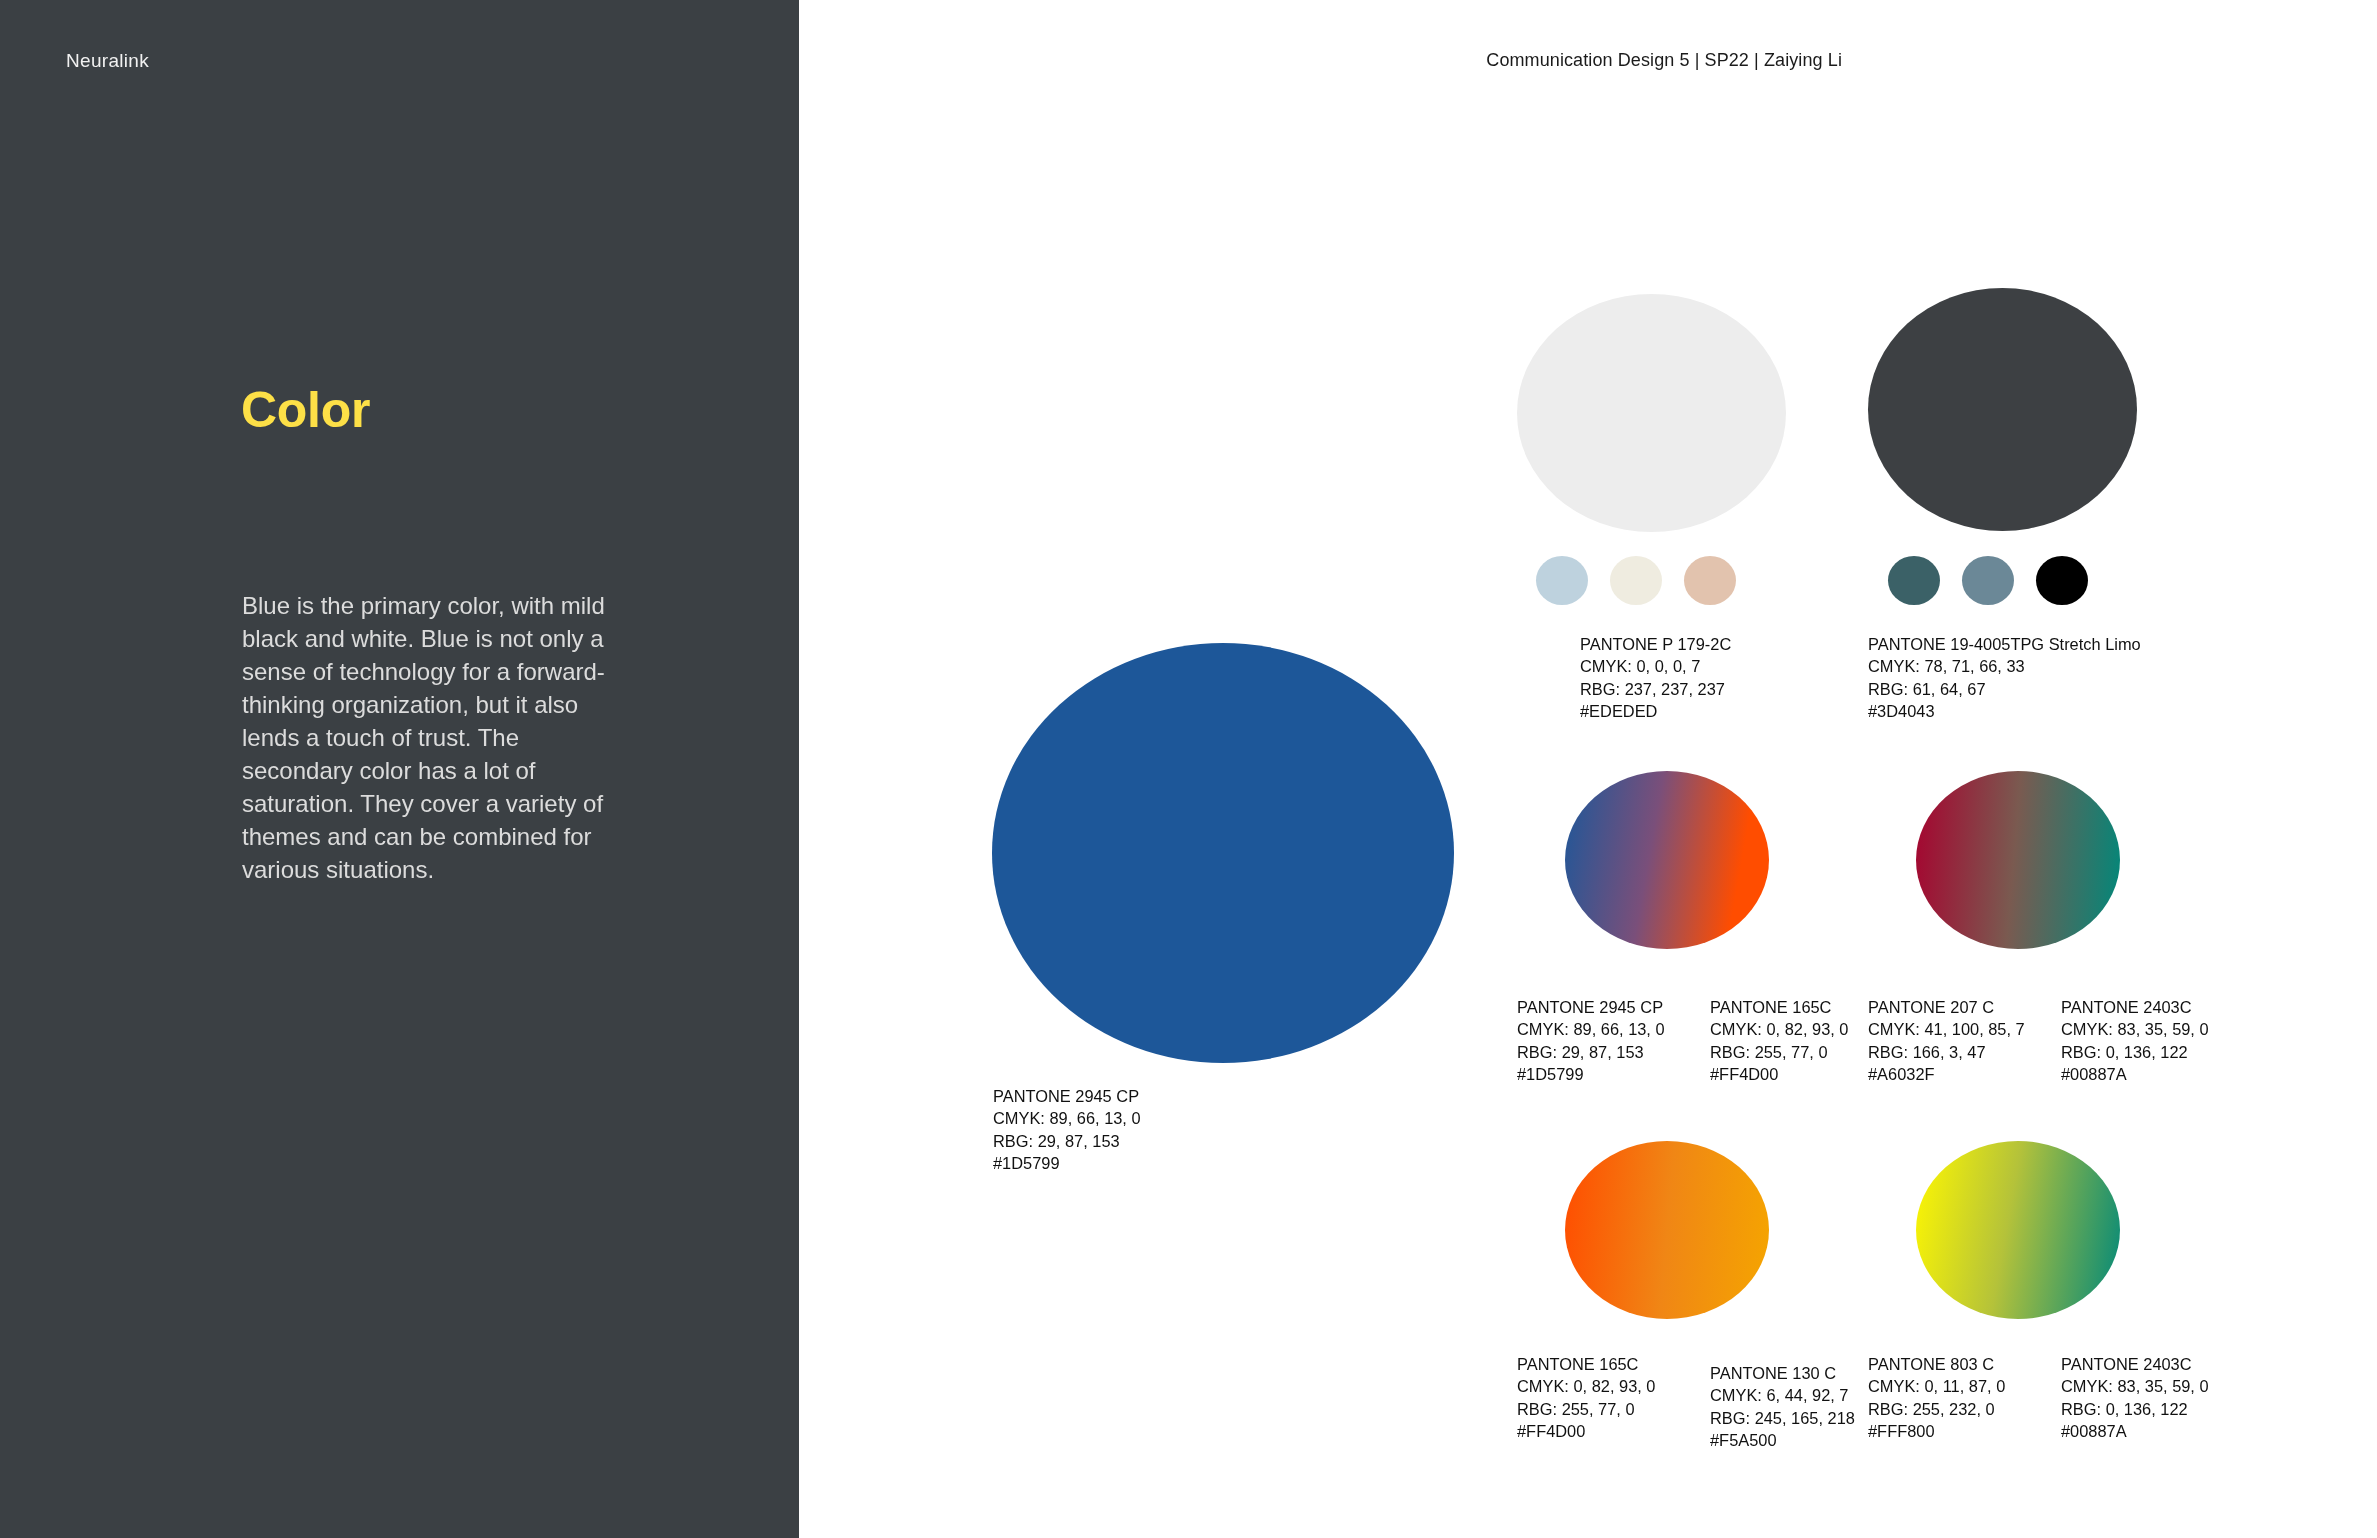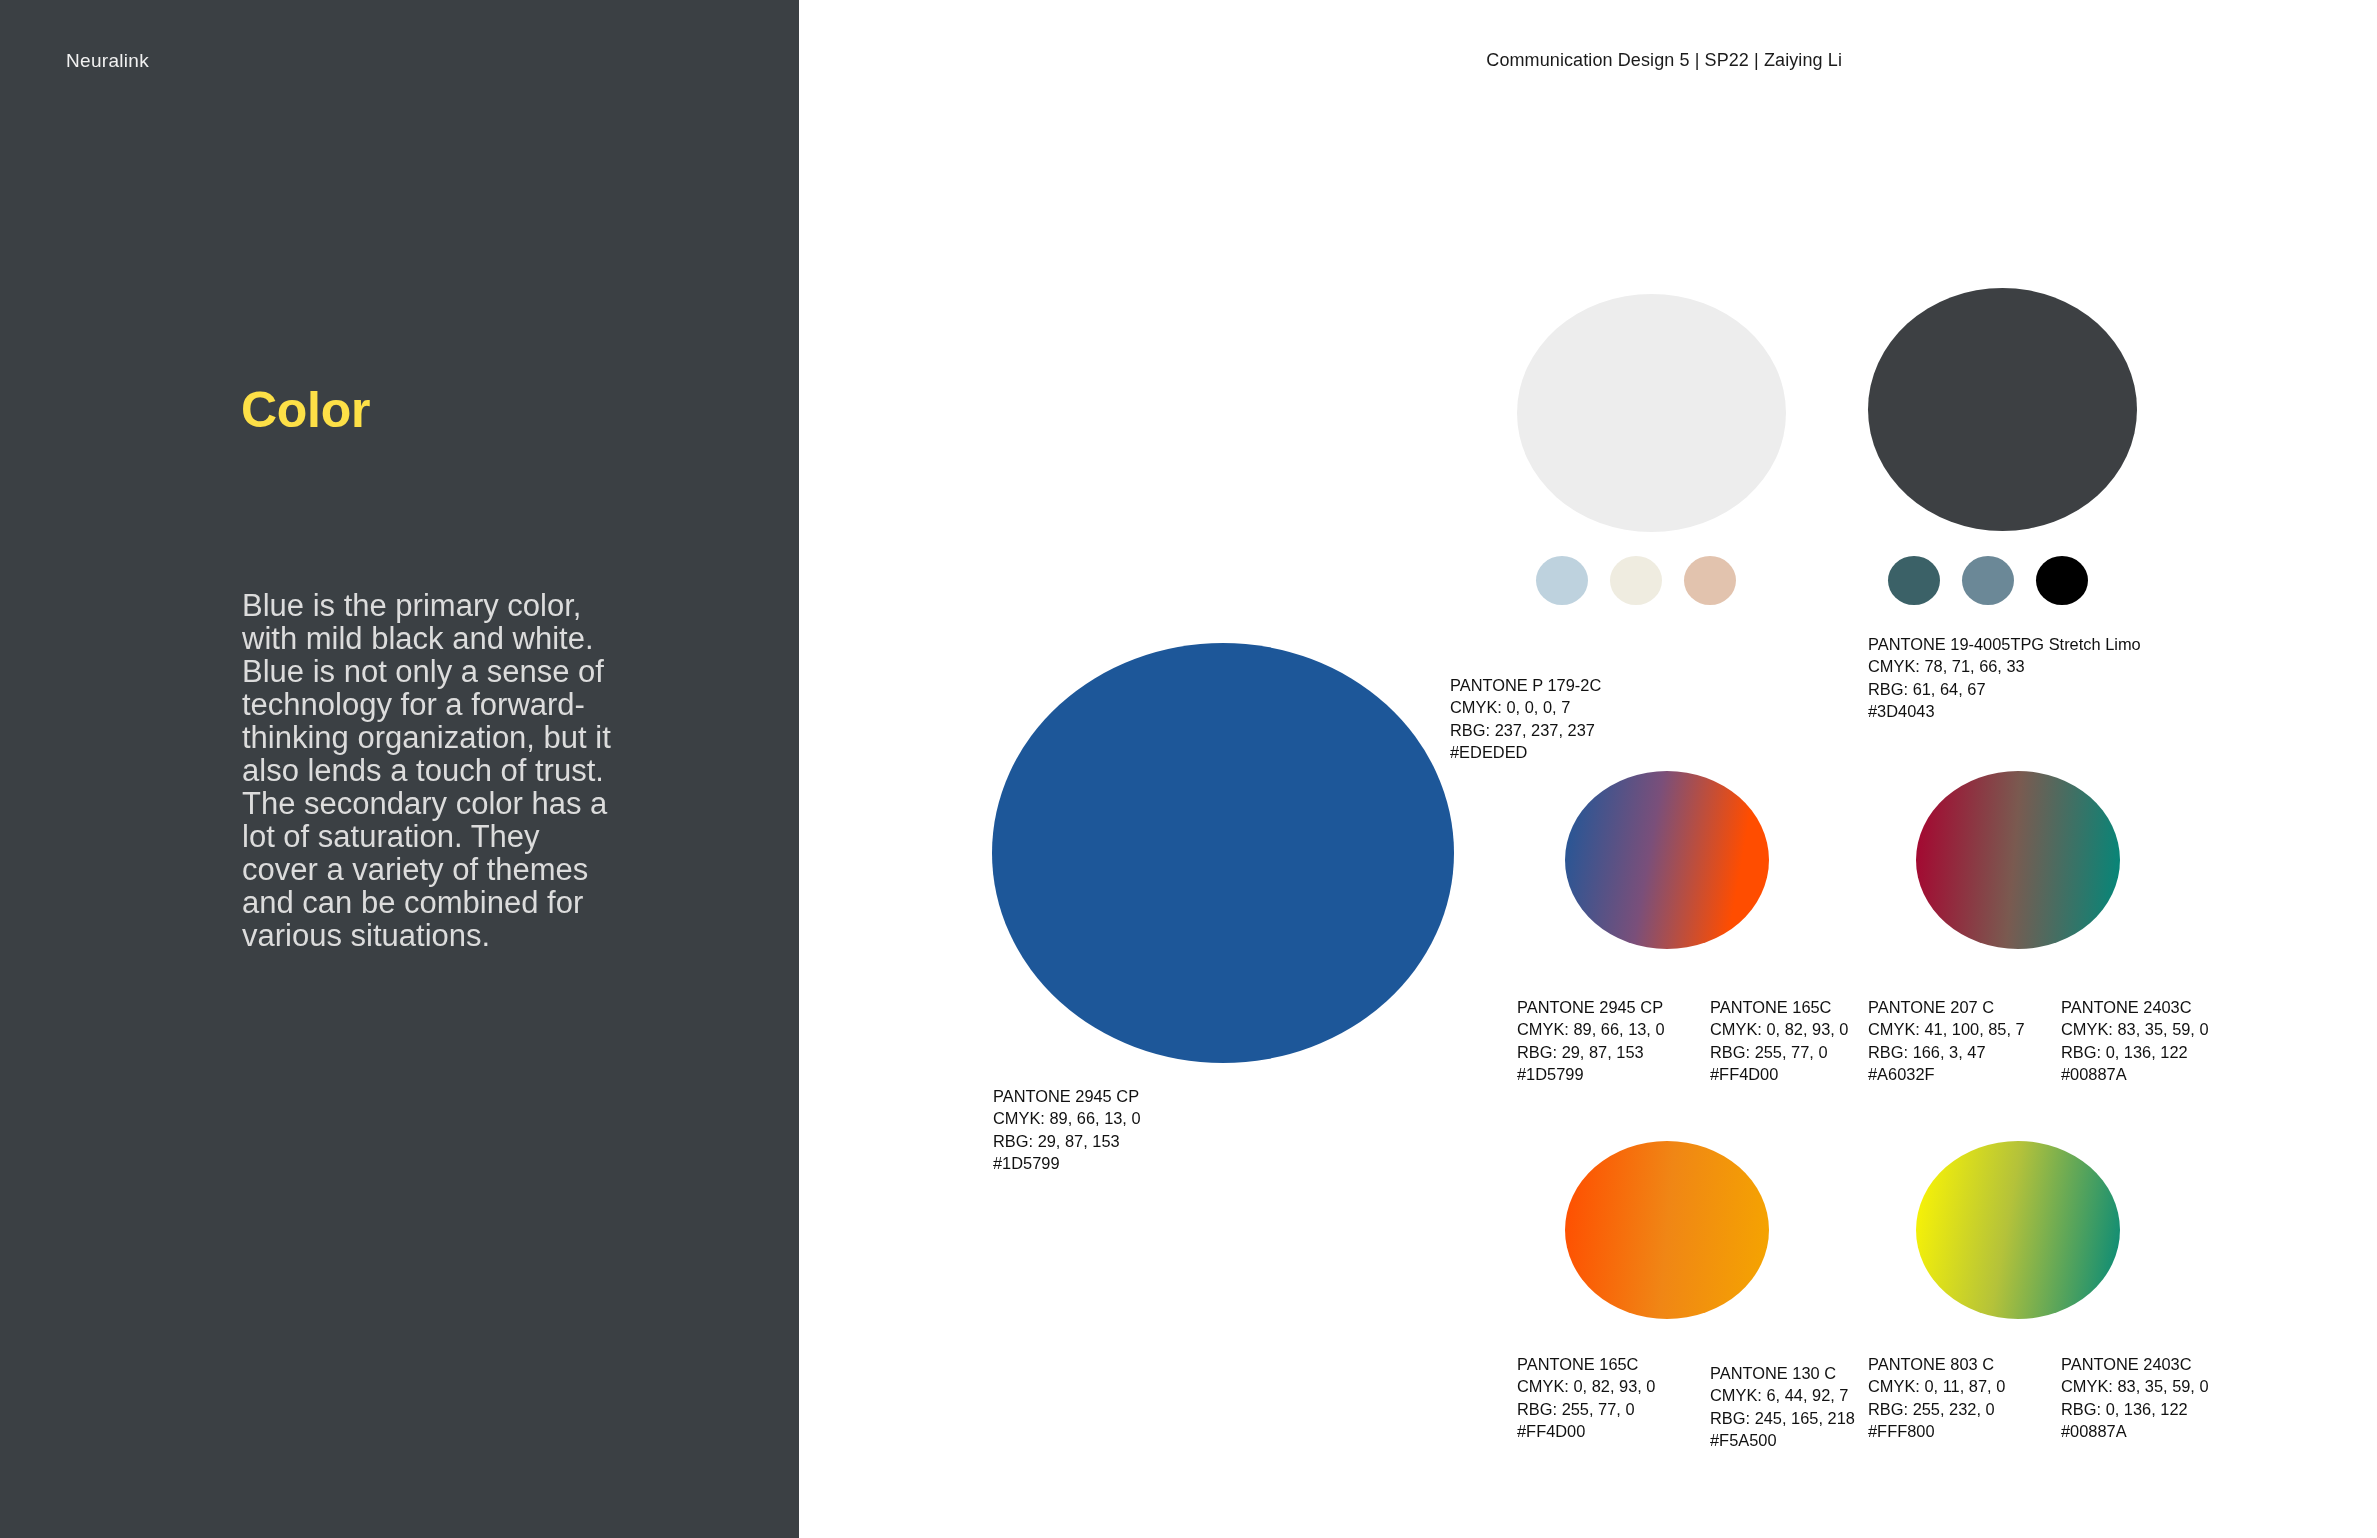--- a/index.html
+++ b/index.html
@@ -49,21 +49,21 @@
     font-weight: 700;
     letter-spacing: -0.3px;
     color: #fde047;
     white-space: nowrap;
   }
   .body-copy {
     position: absolute;
     left: 242px;
     top: 589px;
     width: 371px;
-    font-size: 31px;
+    font-size: 24px;
     line-height: 33px;
     color: #dcdcdc;
     font-weight: 400;
   }
 
   
   .header-meta {
     position: absolute;
     right: 62px;
     top: 50px;
@@ -111,21 +111,21 @@
   .sw-grad { width: 204px; height: 178px; }
   .grad-1 { left: 1565px; top: 771px;
             background: linear-gradient(100deg, #1d5799 0%, #7a4f7a 42%, #ff4d00 82%); }
   .grad-2 { left: 1916px; top: 771px;
             background: linear-gradient(95deg, #a6032f 0%, #7a5a50 48%, #00887a 100%); }
   .grad-3 { left: 1565px; top: 1141px;
             background: linear-gradient(95deg, #ff4d00 0%, #f08615 50%, #f5a500 100%); }
   .grad-4 { left: 1916px; top: 1141px;
             background: linear-gradient(100deg, #fff800 0%, #b4c23a 45%, #00887a 100%); }
 
-  .cap-light   { left: 1450px; top: 633px; margin-top: 41px; }
+  .cap-light   { left: 1580px; top: 633px; }
   .cap-dark    { left: 1868px; top: 633px; }
   .cap-primary { left: 993px; top: 1085px; }
 
   .cap-m1 { left: 1517px; top: 996px; }
   .cap-m2 { left: 1710px; top: 996px; }
   .cap-m3 { left: 1868px; top: 996px; }
   .cap-m4 { left: 2061px; top: 996px; }
 
   .cap-b1 { left: 1517px; top: 1353px; }
   .cap-b2 { left: 1710px; top: 1353px; margin-top: 9px; }

